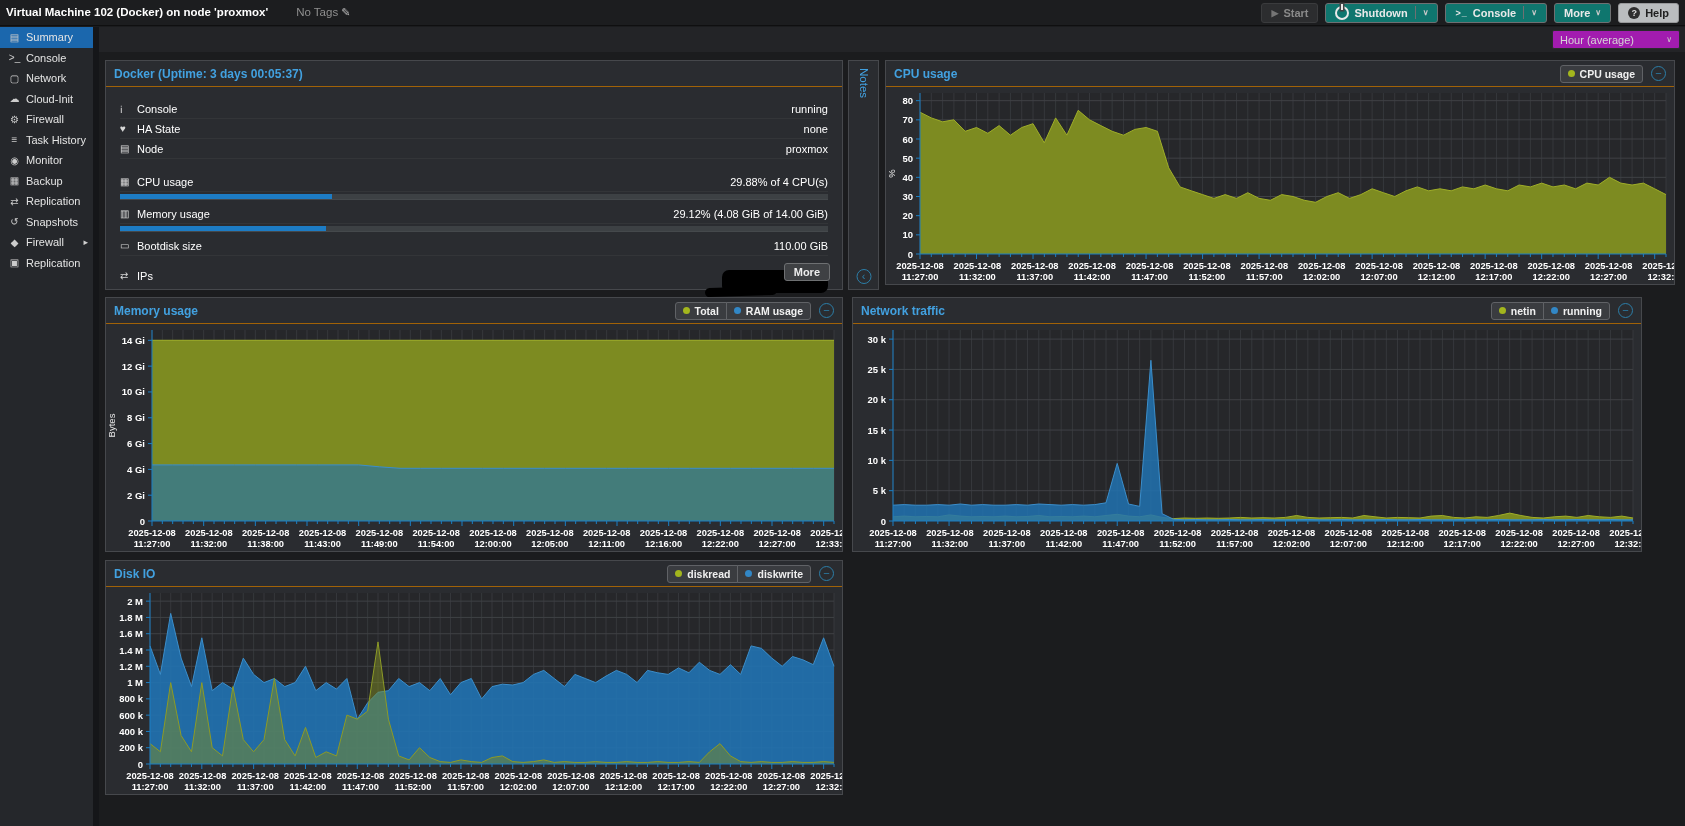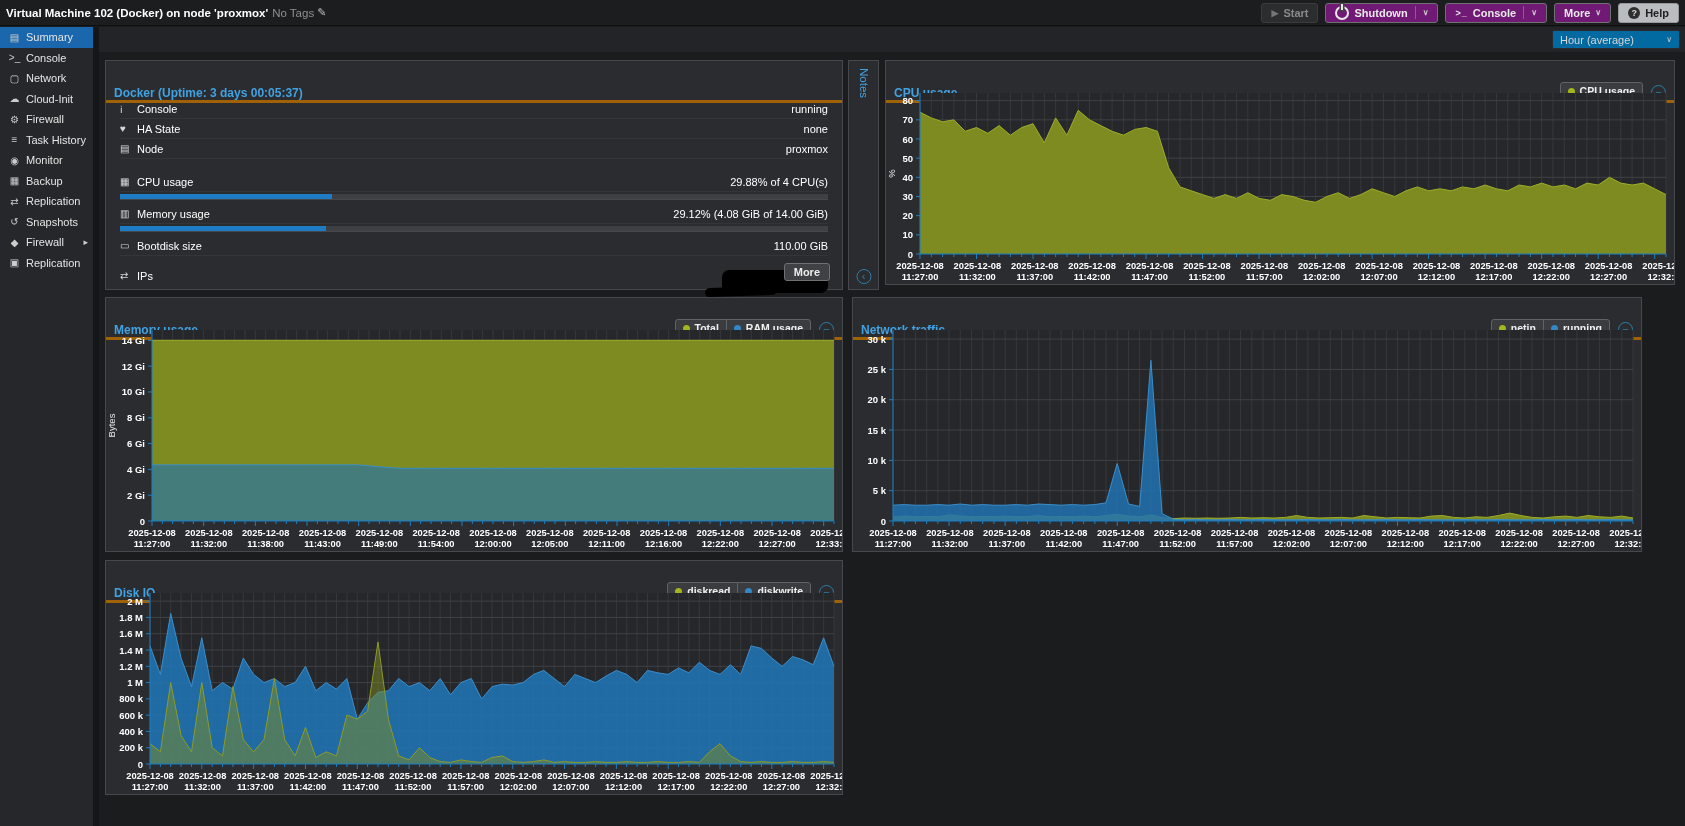--- a/index.html
+++ b/index.html
@@ -4,45 +4,45 @@
 <style>
   html,body{margin:0;padding:0}
   body{width:1685px;height:826px;position:relative;overflow:hidden;
        background:#1b1c1e;font-family:"Liberation Sans",sans-serif;
        -webkit-font-smoothing:antialiased}
 
   
   .topbar{position:absolute;left:0;top:0;width:1685px;height:26px;background:#1c1d1f;
           border-bottom:1px solid #0f0f10;display:flex;align-items:center;
           justify-content:space-between;padding:0 6px;box-sizing:border-box;z-index:9}
-  .tb-left{display:flex;align-items:center}
+  .tb-left{display:flex;align-items:flex-start}
   .vm-title{font-size:11.5px;font-weight:700;color:#ffffff}
-  .no-tags{font-size:11.5px;color:#8f8f8f;margin-left:4px;cursor:pointer}
+  .no-tags{font-size:11.5px;color:#8f8f8f;margin-left:28px;cursor:pointer}
   .pencil{color:#b8b8b8;font-size:11px;margin-left:3px}
   .tb-right{display:flex;align-items:center}
   .tbtn{display:inline-flex;align-items:center;gap:5px;height:20px;padding:0 9px;
-        background:#701a75;border:1px solid #6e7072;border-radius:3px;color:#e9e9e9;
+        background:#0f766e;border:1px solid #6e7072;border-radius:3px;color:#e9e9e9;
         font-size:11px;font-weight:700;margin-left:7px;font-family:inherit;cursor:pointer}
   .tbtn.disabled{background:#2c2d2f;border-color:#3a3b3d;color:#8a8a8a}
   .tbtn.disabled .bicon{color:#757575}
   .bicon{font-size:9px}
   .console-glyph{font-size:9px;font-weight:700;letter-spacing:1px}
   .sep{width:1px;height:13px;background:#6e7072;margin:0 2px}
   .chev{font-size:8px;color:#c9c9c9}
   .tbtn.help{background:#babdbf;color:#202020;border-color:#98999b}
   .help-q{width:12px;height:12px;border-radius:50%;background:#2e2e2e;color:#ddd;
           font-size:9px;display:inline-flex;align-items:center;justify-content:center;font-weight:700}
   .power-icon{width:10px;height:10px;border:2px solid #e9e9e9;border-radius:50%;
           position:relative;display:inline-block}
   .power-icon::before{content:"";position:absolute;left:50%;top:-4px;transform:translateX(-50%);
           width:2px;height:6px;background:#e9e9e9;box-shadow:0 0 0 1.5px #414345}
 
   
   .subbar{position:absolute;left:99px;top:27px;right:0;height:25px;background:#232427}
-  .timeframe{position:absolute;right:5px;top:3px;width:128px;height:19px;background:#0369a1;
+  .timeframe{position:absolute;right:5px;top:3px;width:128px;height:19px;background:#a21caf;
              border:1px solid #2a2b2d;border-radius:2px;display:flex;align-items:center;
              justify-content:space-between;padding:0 7px;box-sizing:border-box;
              font-size:11px;color:#d6d6d6;cursor:pointer}
   .content-bg{position:absolute;left:99px;top:52px;right:0;bottom:0;background:#1b1c1e}
 
   
   .sidebar{position:absolute;left:0;top:27px;bottom:0;width:93px;background:#25272b}
   .splitter{position:absolute;left:93px;top:27px;bottom:0;width:6px;background:#151619}
   .side-item{display:flex;align-items:center;height:20.5px;padding-left:7px;color:#e4e4e4;
              font-size:11px;cursor:pointer;box-sizing:border-box}
@@ -51,21 +51,21 @@
   .side-item .arrow{margin-left:auto;margin-right:5px;font-size:9px;color:#d0d0d0}
 
   
   .panel{position:absolute;background:#2a2c30;border:1px solid #46484c;box-sizing:border-box}
   #panel-status{left:105px;top:60px;width:738px;height:230px}
   #panel-notes{left:848px;top:60px;width:31px;height:230px}
   #panel-cpu{left:885px;top:60px;width:790px;height:225px}
   #panel-mem{left:105px;top:297px;width:738px;height:255px}
   #panel-net{left:852px;top:297px;width:790px;height:255px}
   #panel-disk{left:105px;top:560px;width:738px;height:235px}
-  .phead{height:42px;display:flex;align-items:flex-end;padding:0 8px;border-bottom:3px solid #a16207;box-sizing:border-box}
+  .phead{height:26px;display:flex;align-items:center;padding:0 8px;border-bottom:1px solid #a16207;box-sizing:border-box}
   .ptitle{color:#42a1e0;font-size:12px;font-weight:700;flex:1;white-space:nowrap}
   .legend{display:flex}
   .lseg{display:flex;align-items:center;gap:5px;background:#3a3c40;border:1px solid #606266;
         padding:0 7px;height:18px;font-size:10.5px;font-weight:700;color:#f0f0f0;
         box-sizing:border-box;cursor:pointer;white-space:nowrap}
   .lseg:first-child{border-radius:3px 0 0 3px}
   .lseg:last-child{border-radius:0 3px 3px 0}
   .lseg:only-child{border-radius:3px}
   .lseg + .lseg{margin-left:-1px}
   .ldot{width:7px;height:7px;border-radius:50%;flex:none}

